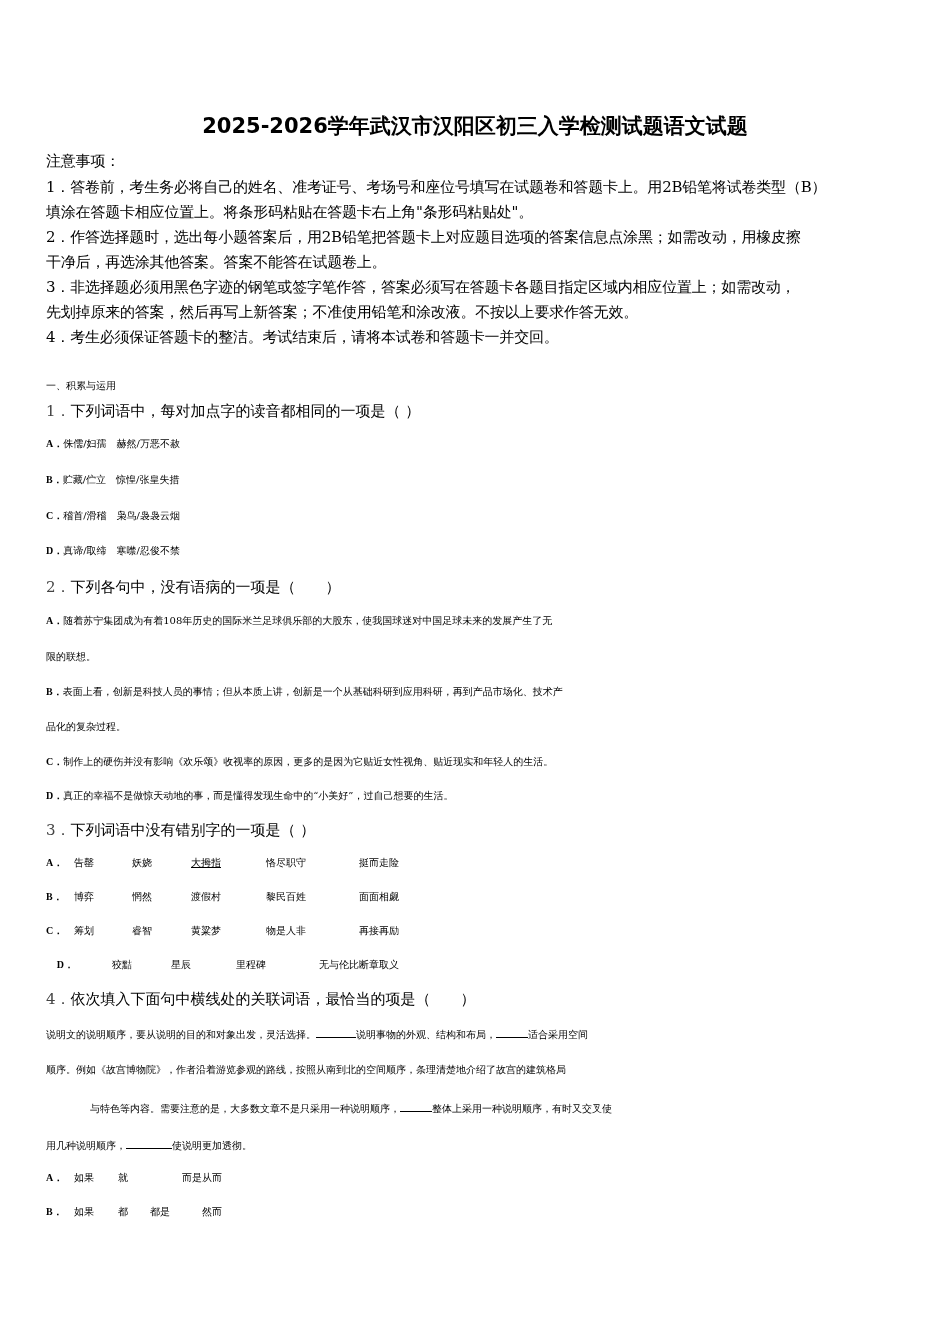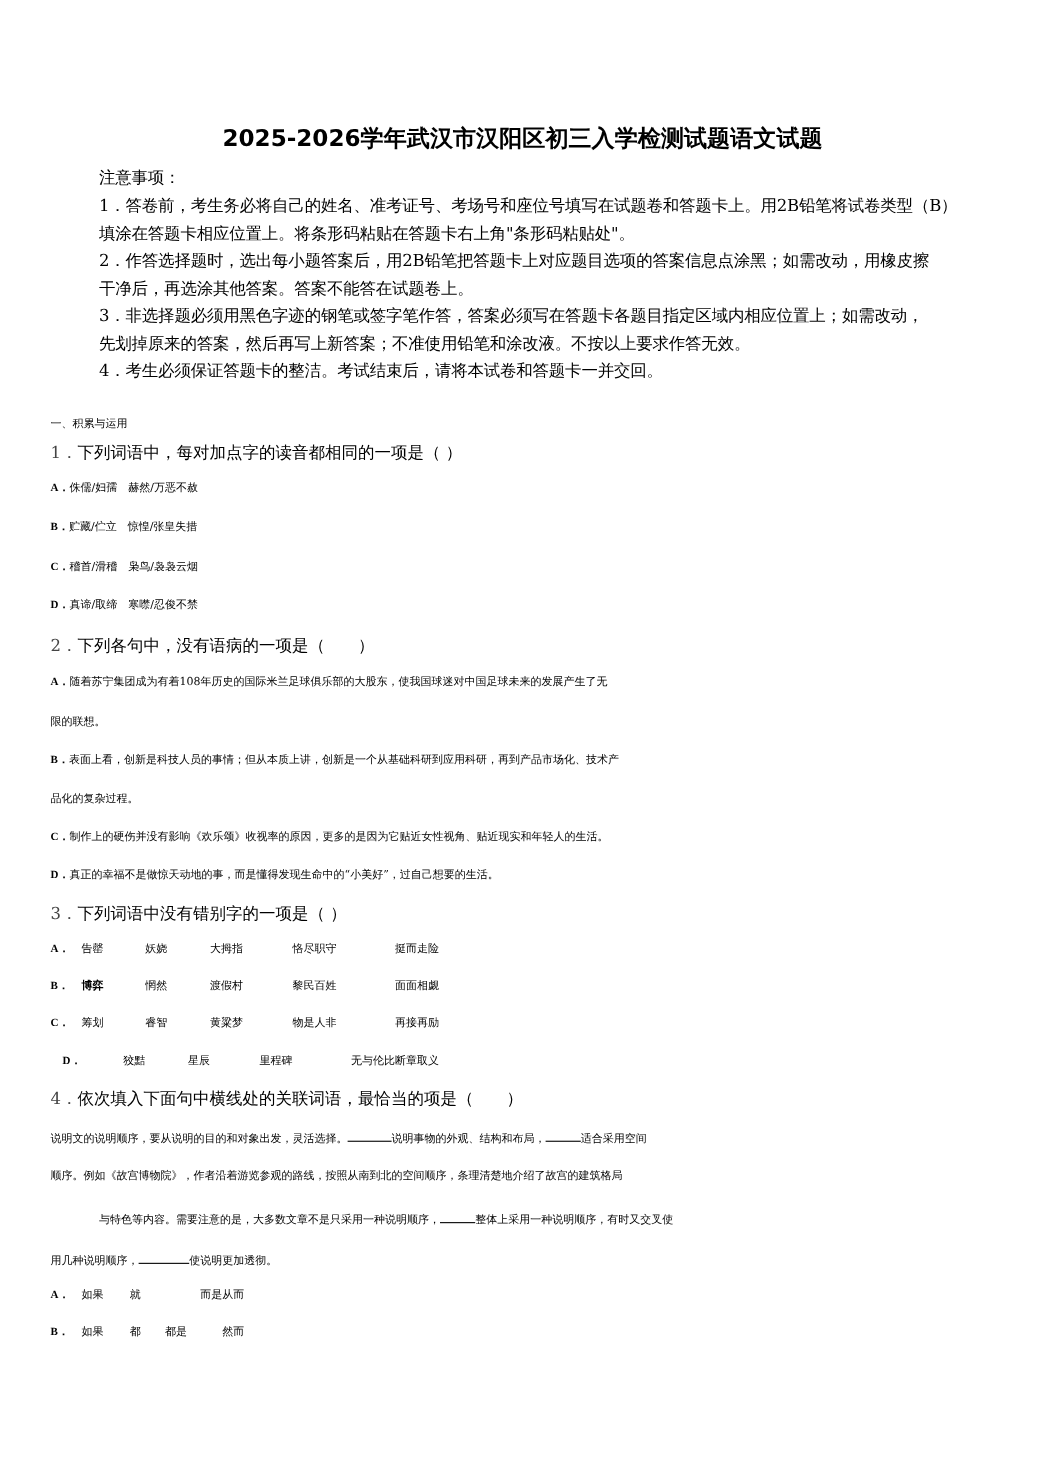--- a/index.html
+++ b/index.html
@@ -22,21 +22,21 @@
       letter-spacing: 0px;
       line-height: 30px;
     }
     .line {
       position: absolute;
       left: 46px;
       font-size: 10px;
       line-height: 20px;
       white-space: nowrap;
     }
-    .notice { font-family: "DejaVu Serif", serif; font-size: 15px; letter-spacing: -0.2px; margin-left: 44px; }
+    .notice { font-family: "DejaVu Serif", serif; font-size: 15px; letter-spacing: -0.2px; }
     .q-stem { font-size: 15px; }
     .qnum { color: #444; }
     .opt-letter { font-weight: bold; font-family: "Liberation Serif", serif; }
     .opt-words span { display: inline-block; }
     .blank { display: inline-block; border-bottom: 1px solid #000; height: 14px; vertical-align: baseline; }
   </style>
 </head>
 <body>
 
 <div class="page">
@@ -92,24 +92,24 @@
     <div class="line" style="top:786px;">
       <span class="opt-letter">D．</span><span>真正的幸福不是做惊天动地的事，而是懂得发现生命中的“小美好”，过自己想要的生活。</span>
     </div>
   </div>
 
   <div>
     <div class="line q-stem" style="top:820px;">
       <span class="qnum">3．</span><span>下列词语中没有错别字的一项是（    ）</span>
     </div>
     <div class="line opt-words" style="top:853px;">
-      <span class="opt-letter" style="width:28px;">A．</span><span style="width:58px;">告罄</span><span style="width:59px;">妖娆</span><span style="width:75px;">大拇指</span><span style="width:93px;">恪尽职守</span><span>挺而走险</span>
+      <span class="opt-letter" style="width:28px;">A．</span><span style="width:58px;">告罄</span><span style="width:59px;">妖娆</span><span style="width:75px;text-decoration:underline;">大拇指</span><span style="width:93px;">恪尽职守</span><span>挺而走险</span>
     </div>
     <div class="line opt-words" style="top:887px;">
-      <span class="opt-letter" style="width:28px;">B．</span><span style="width:58px;font-weight:bold;">博弈</span><span style="width:59px;">惘然</span><span style="width:75px;">渡假村</span><span style="width:93px;">黎民百姓</span><span>面面相觑</span>
+      <span class="opt-letter" style="width:28px;">B．</span><span style="width:58px;">博弈</span><span style="width:59px;">惘然</span><span style="width:75px;">渡假村</span><span style="width:93px;">黎民百姓</span><span>面面相觑</span>
     </div>
     <div class="line opt-words" style="top:921px;">
       <span class="opt-letter" style="width:28px;">C．</span><span style="width:58px;">筹划</span><span style="width:59px;font-family:Liberation Mono, monospace;">睿智</span><span style="width:75px;">黄粱梦</span><span style="width:93px;">物是人非</span><span>再接再励</span>
     </div>
     <div class="line opt-words" style="top:955px;text-align:right;">
       <span class="opt-letter" style="width:28px;">D．</span><span style="width:58px;">狡黠</span><span style="width:59px;">星辰</span><span style="width:75px;">里程碑</span><span style="width:93px;">无与伦比</span><span>断章取义</span>
     </div>
   </div>
 
   <div>

